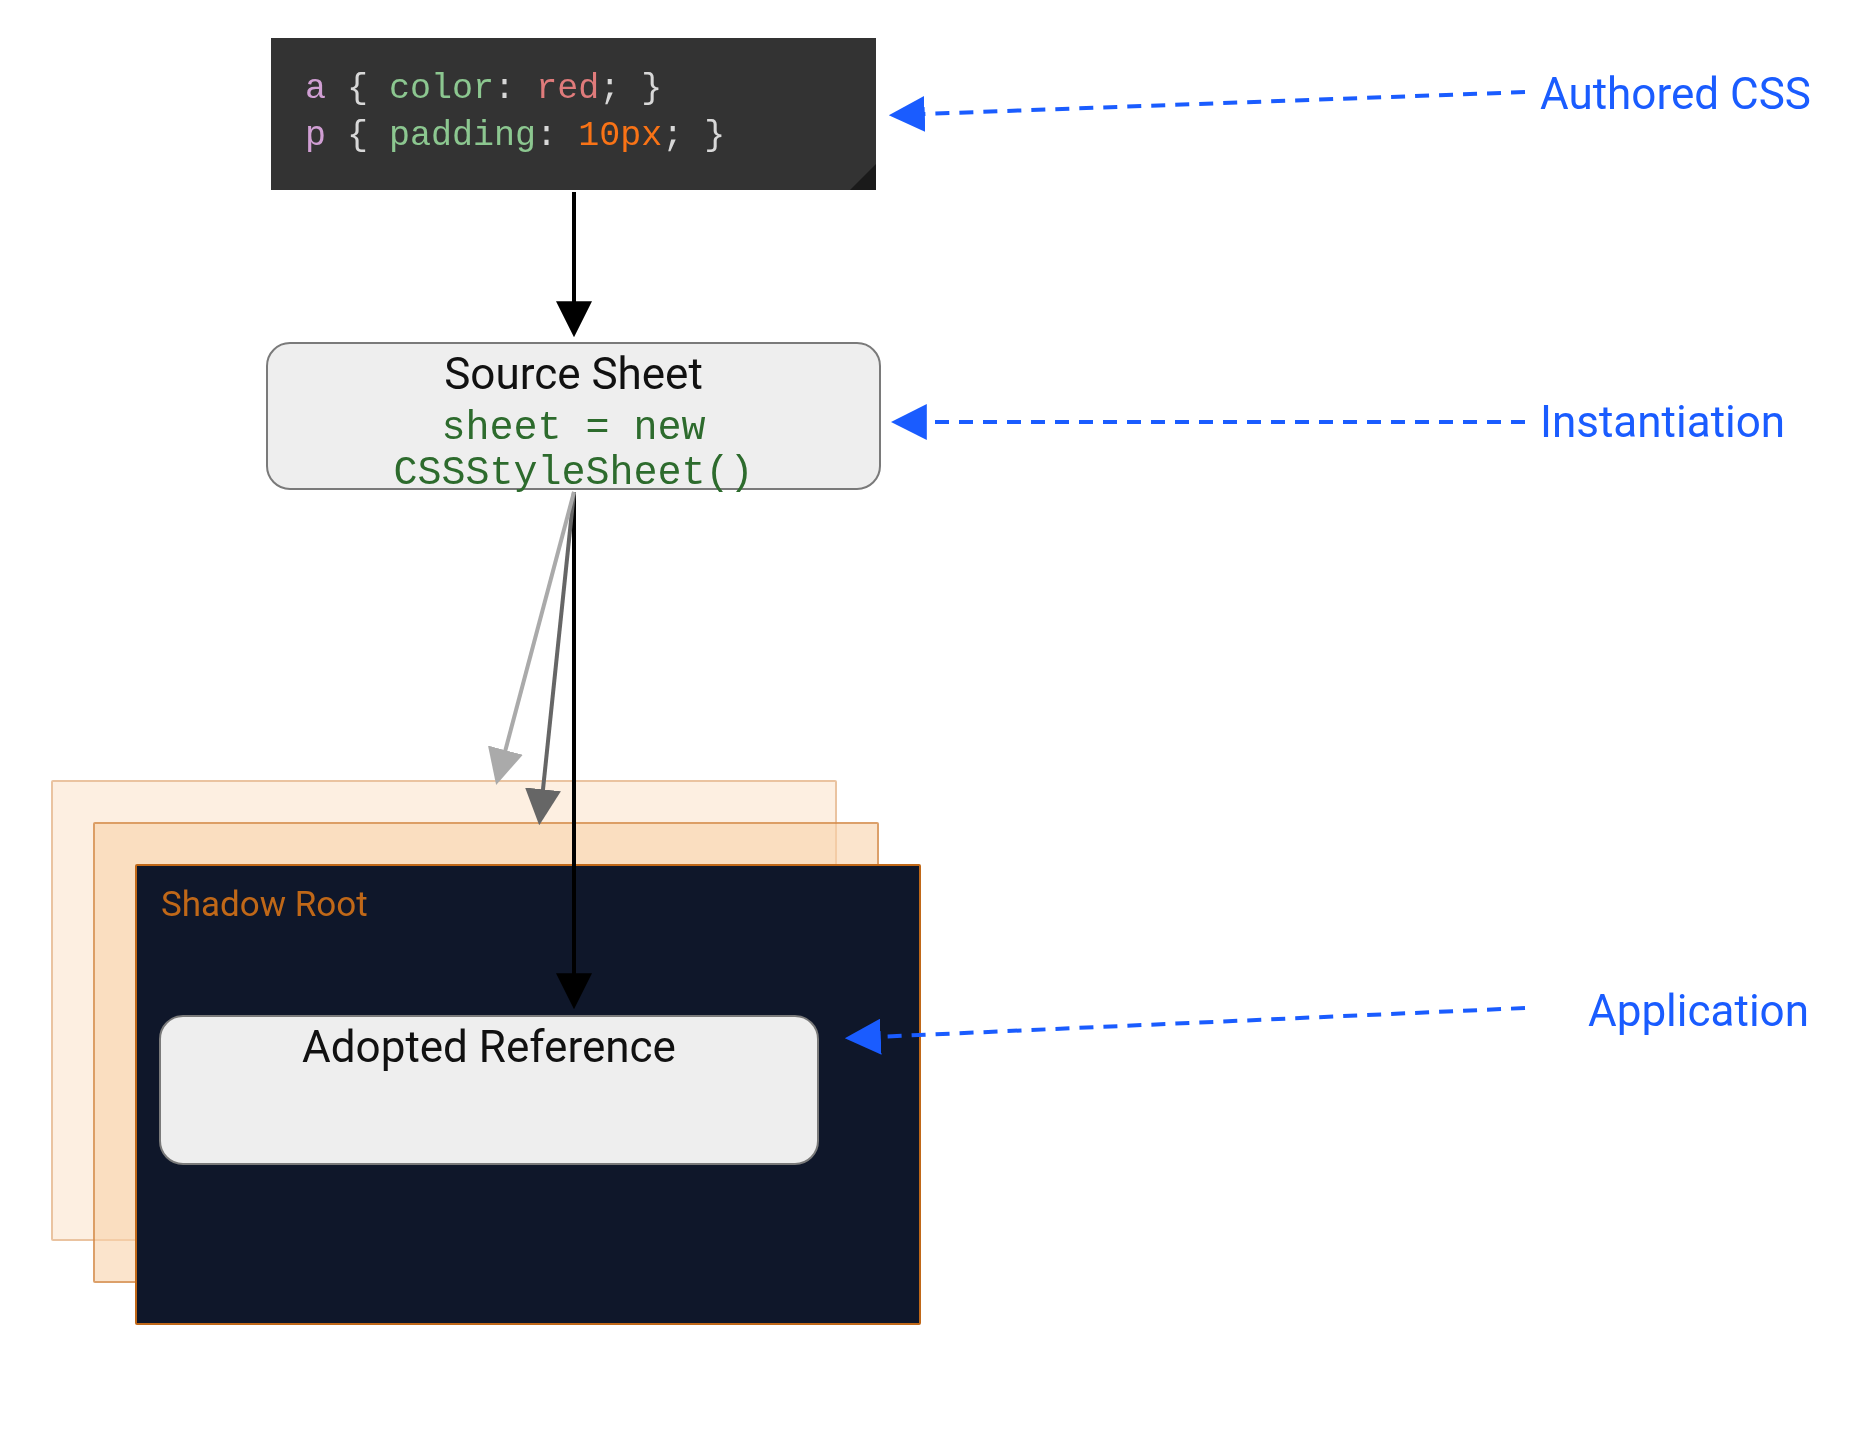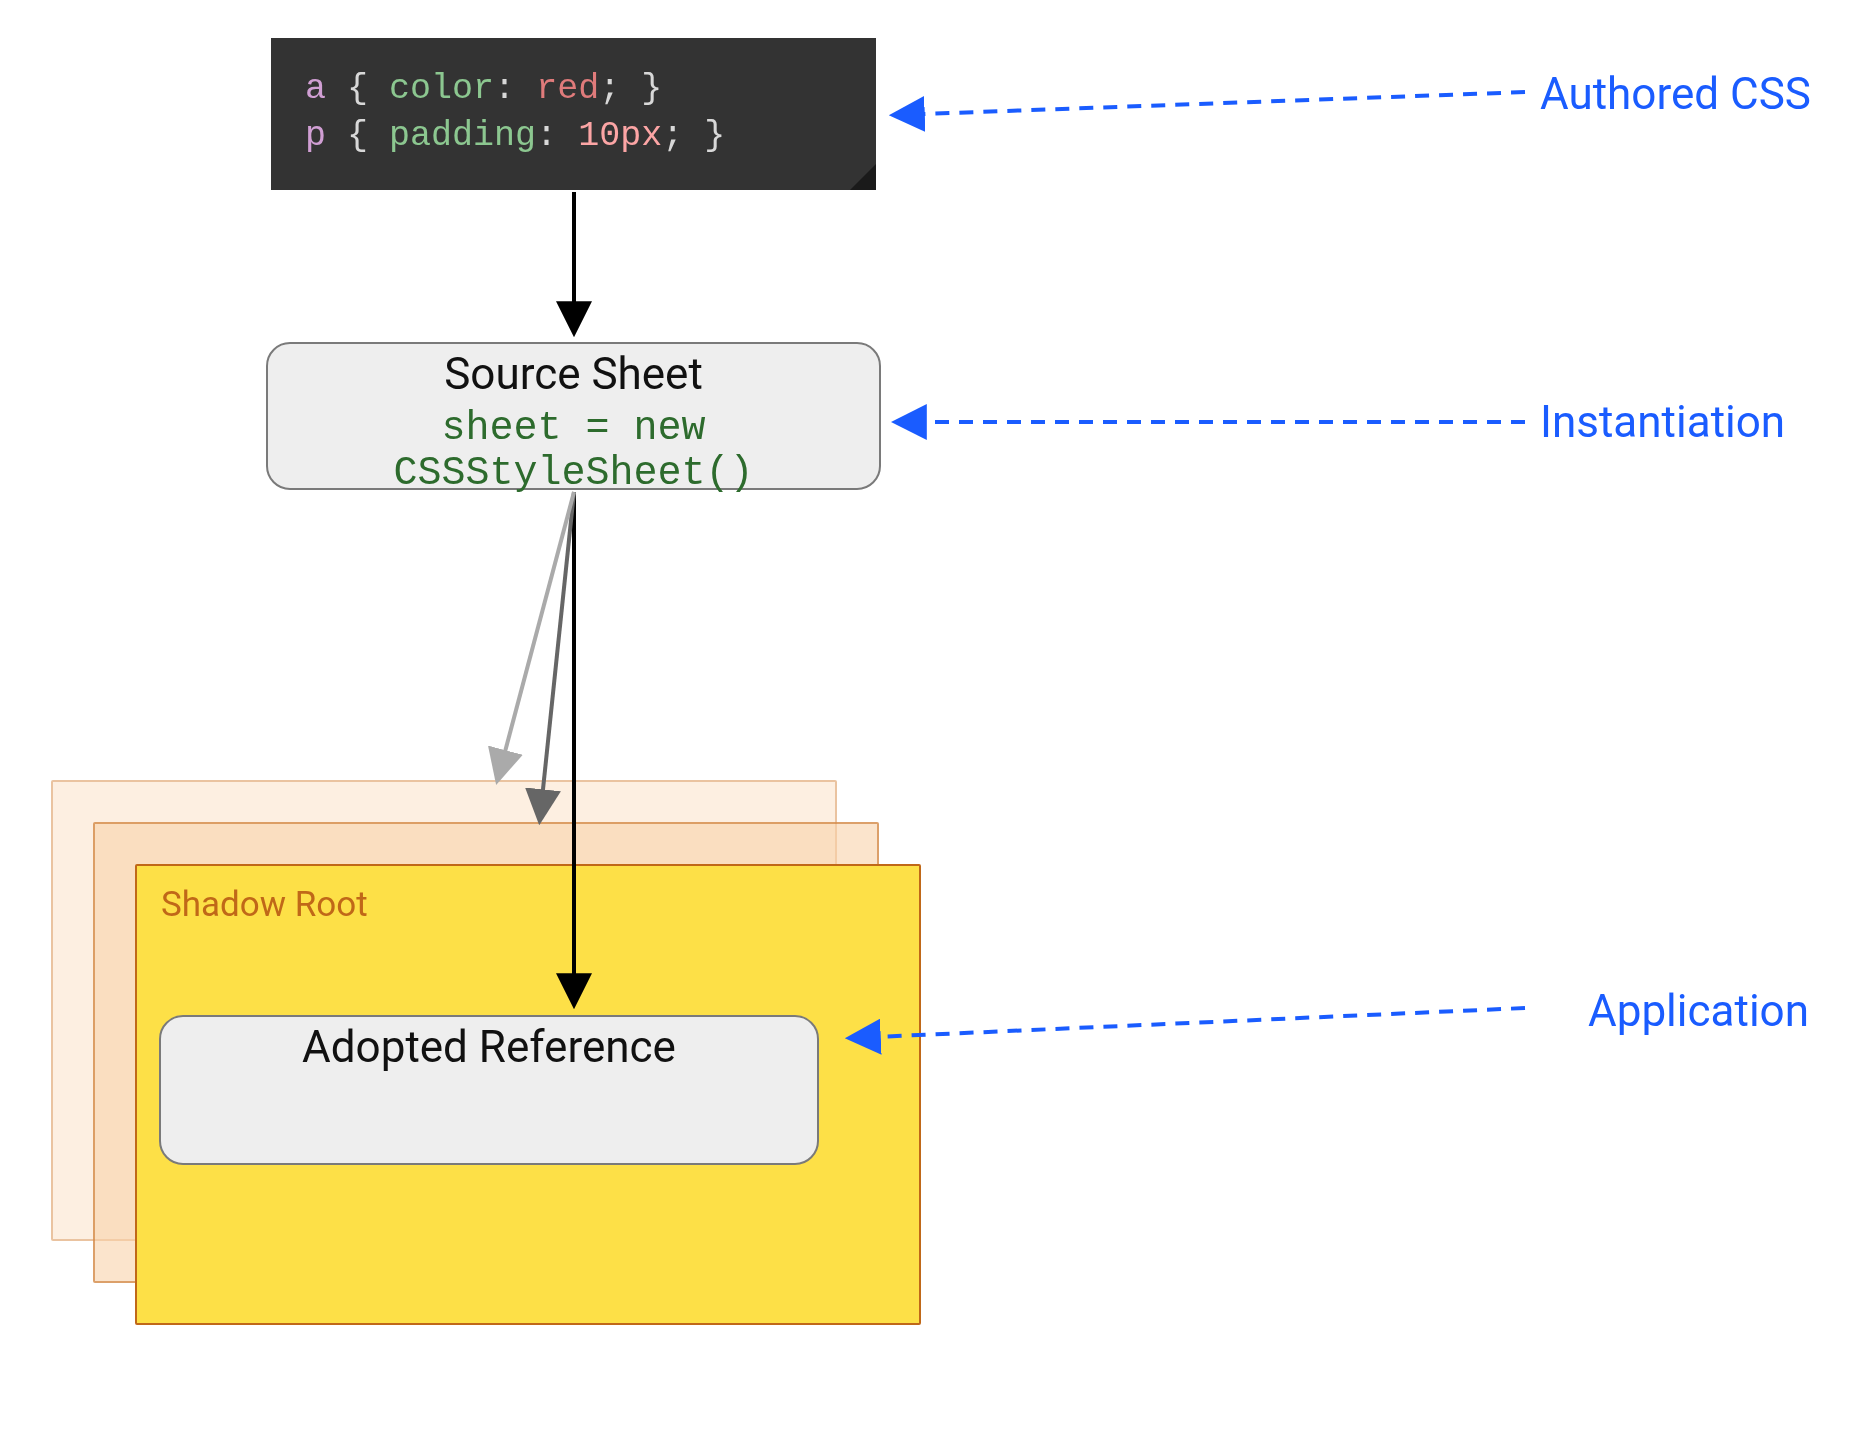--- a/index.html
+++ b/index.html
@@ -38,21 +38,21 @@
     width: 0; height: 0;
     border-style: solid;
     border-width: 0 0 26px 26px;
     border-color: transparent transparent #1a1a1a transparent;
   }
   .tok-sel { color: #d19fd4; }
   .tok-brace { color: #d8d8d8; }
   .tok-prop { color: #8cc790; }
   .tok-punc { color: #d8d8d8; }
   .tok-val-kw { color: #e07b7b; }
-  .tok-val-num { color: #fca5a5; }
+  .tok-val-num { color: #f97316; }
 
   
   .card {
     position: absolute;
     background: #eeeeee;
     border: 2.5px solid #7a7a7a;
     border-radius: 24px;
     text-align: center;
     padding: 4px 10px 26px;
   }
@@ -96,21 +96,21 @@
   }
   .shadow-layer.l2 {
     left: 42px; top: 42px;
     width: 786px; height: 461px;
     background: rgba(248, 210, 170, 0.6);
     border-color: rgba(200, 115, 40, 0.6);
   }
   .shadow-layer.l1 {
     left: 84px; top: 84px;
     width: 786px; height: 461px;
-    background: #fde047;
+    background: #0f172a;
     border-color: #c06818;
     padding: 18px 24px;
   }
   .shadow-title {
     font-size: 35px;
     color: #c06818;
     font-weight: 400;
   }
 
   .adopted-ref {

